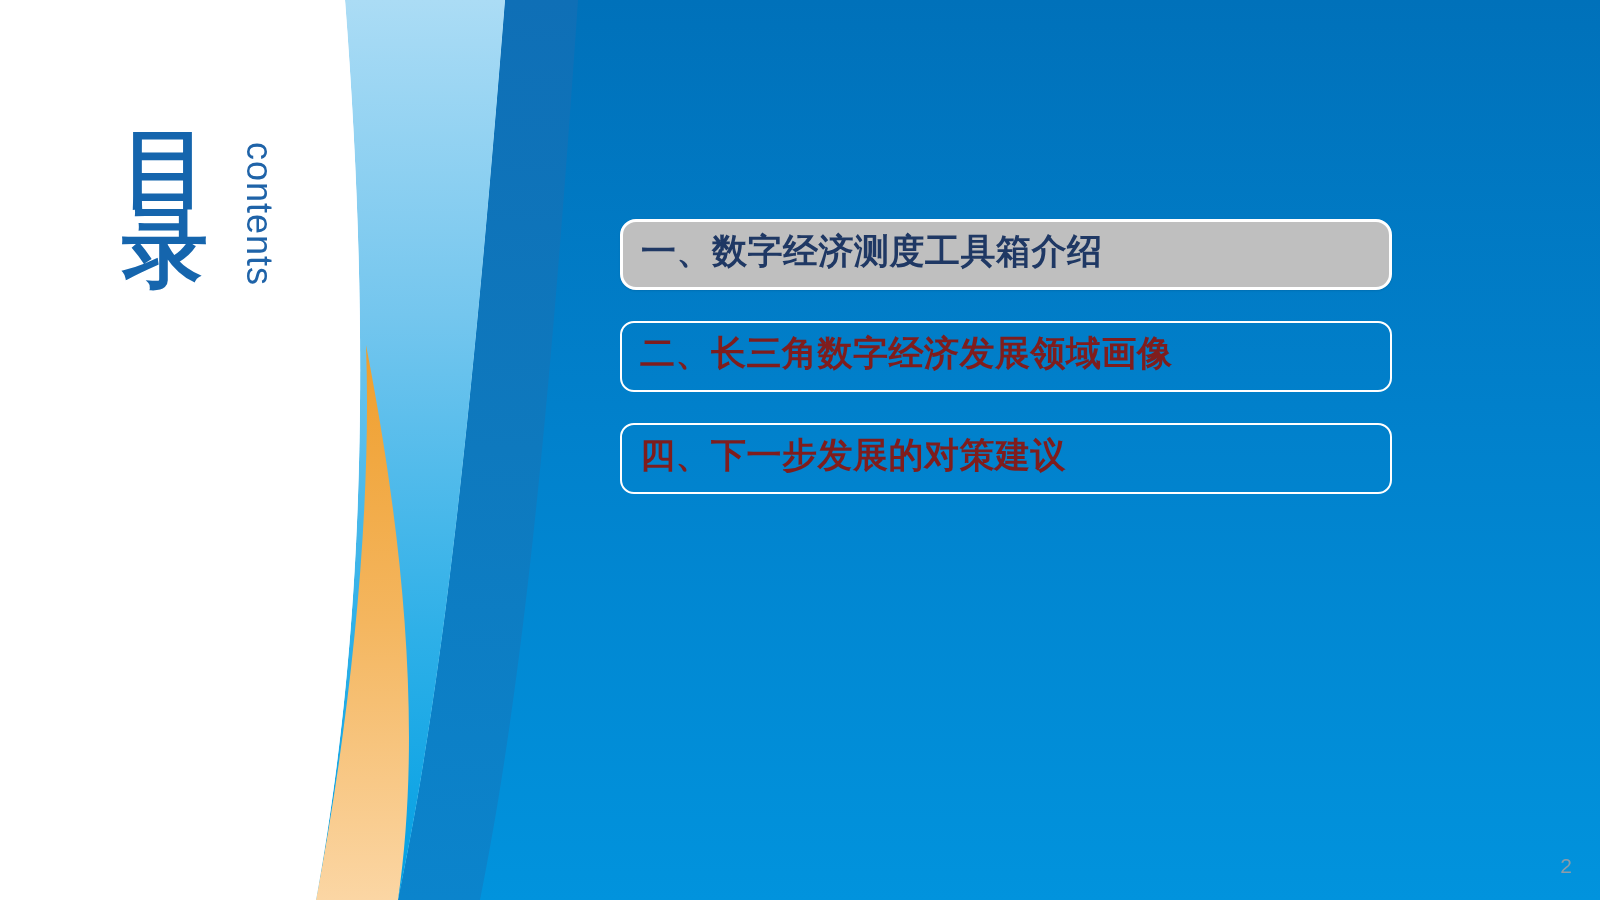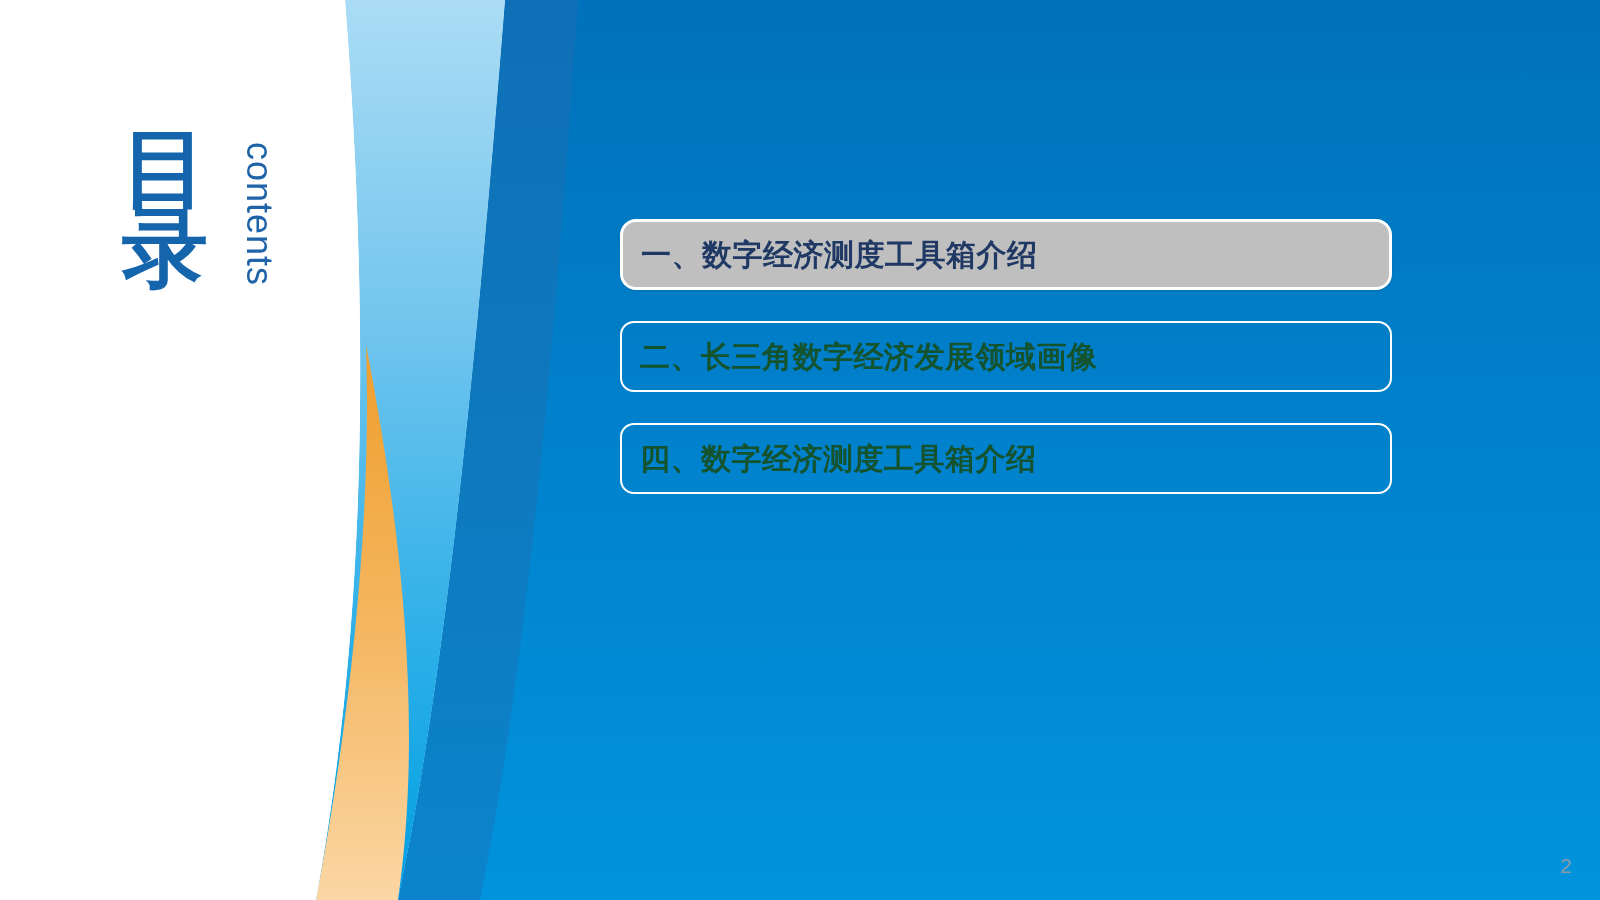--- a/index.html
+++ b/index.html
@@ -93,32 +93,32 @@
   .menu-item.first {
     background: #BFBFBF;
     border: 3px solid #ffffff;
     border-radius: 16px;
     box-shadow: 0 1px 2px rgba(0,0,0,0.10);
   }
   .menu-item.plain {
     background: transparent;
   }
   .menu-label {
-    font-family: Liberation Sans, sans-serif;
-    font-size: 30px;
+    font-family: Liberation Mono, monospace;
+    font-size: 35px;
     font-weight: 700;
     letter-spacing: 0.5px;
     white-space: nowrap;
     line-height: 1;
   }
   .menu-item.first .menu-label {
     color: #1F3864;
   }
   .menu-item.plain .menu-label {
-    color: #14532d;
+    color: #7f1d1d;
   }
 
   
   #page-number {
     position: absolute;
     right: 28px;
     bottom: 22px;
     font-family: "Liberation Sans", "DejaVu Sans", sans-serif;
     font-size: 21px;
     color: #8E9CA8;
@@ -190,20 +190,20 @@
     <div class="menu-item first">
       <span class="menu-label">一、数字经济测度工具箱介绍</span>
     </div>
 
     <div class="menu-item plain">
       <span class="menu-label">二、长三角数字经济发展领域画像</span>
     </div>
 
 
     <div class="menu-item plain">
-      <span class="menu-label">四、数字经济测度工具箱介绍</span>
+      <span class="menu-label">四、下一步发展的对策建议</span>
     </div>
 
   </div>
 
   <div id="page-number">2</div>
 
 </div>
 
 </body></html>

